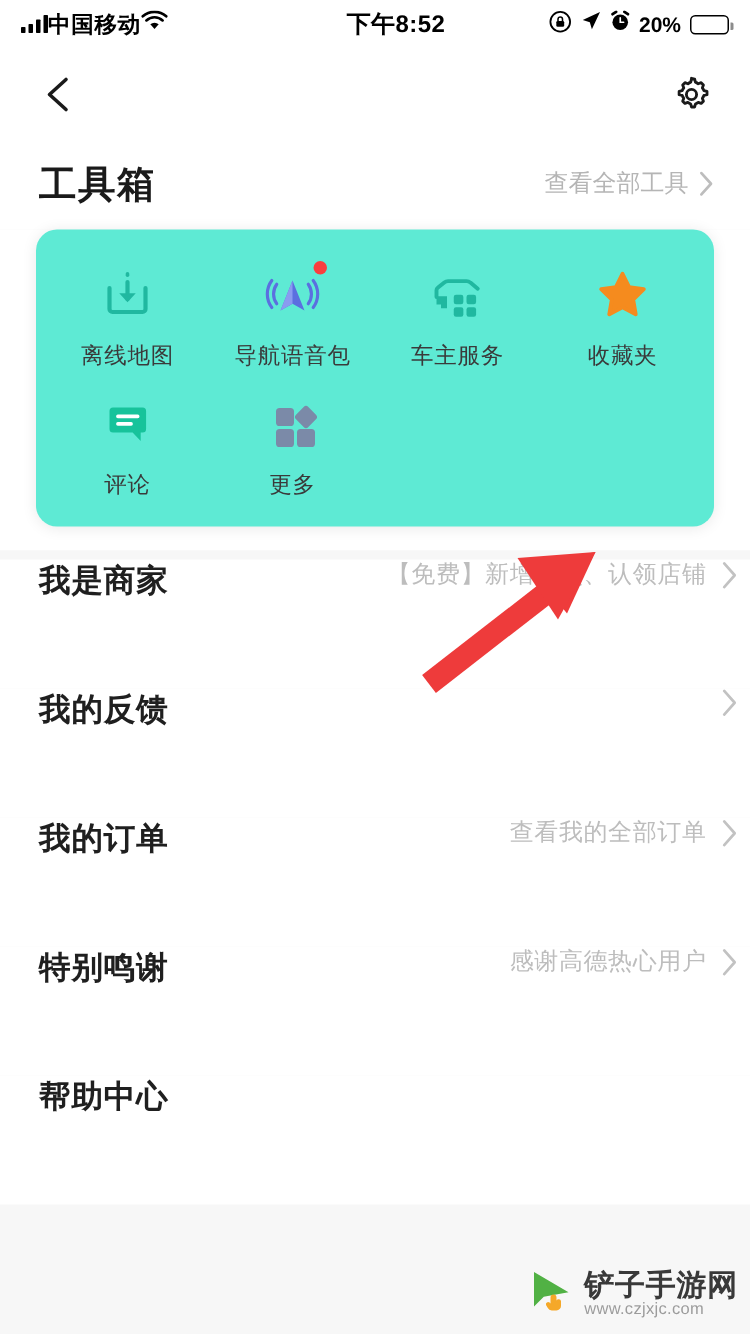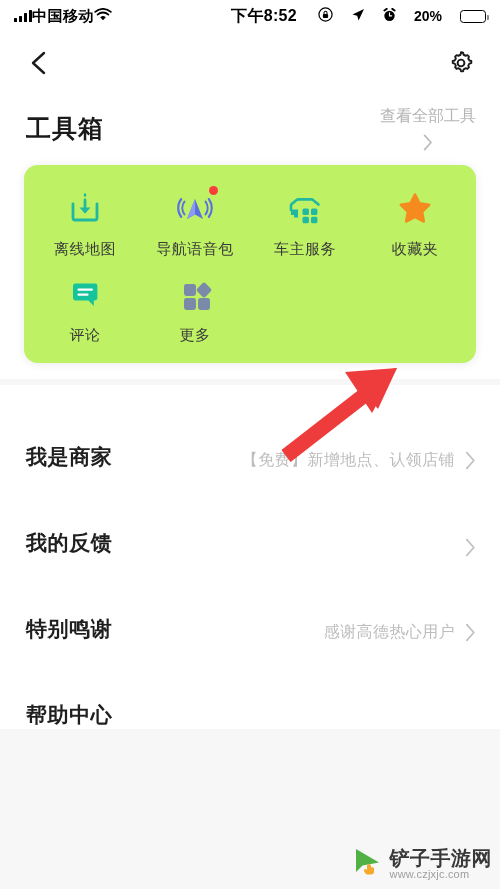--- a/index.html
+++ b/index.html
@@ -16,21 +16,21 @@
   .statusbar {
     height:32px; width:100%;
     display:flex; align-items:center;
     padding:0 14px;
     background:#ffffff;
     font-size:15px; font-weight:bold;
     color:#000;
   }
   .sb-left  { display:flex; align-items:center; gap:0; flex:1; }
   .sb-mid   { display:flex; align-items:center; justify-content:flex-end; flex:0 0 auto;margin-left:28px; }
-  .sb-right { display:flex; align-items:center; gap:18px; flex:1; justify-content:flex-end; }
+  .sb-right { display:flex; align-items:center; gap:6px; flex:1; justify-content:flex-end; }
   .sb-carrier { font-size:15px; letter-spacing:.5px; }
   .sb-time { font-size:16px; font-weight:bold; letter-spacing:.3px; }
   .signal { display:flex; align-items:flex-end; gap:2px; height:12px; }
   .signal i { display:block; width:3px; background:#000; border-radius:.5px; }
   .signal i:nth-child(1){height:4px;} .signal i:nth-child(2){height:6px;}
   .signal i:nth-child(3){height:9px;} .signal i:nth-child(4){height:12px;}
   .batt {
     width:26px; height:13px; border:1.6px solid #000; border-radius:3.5px;
     position:relative; padding:1.4px;
   }
@@ -50,48 +50,48 @@
   .back-btn { width:34px; height:34px; display:flex; align-items:center; justify-content:center; cursor:pointer; }
   .gear-btn { width:34px; height:34px; display:flex; align-items:center; justify-content:center; cursor:pointer; }
 
   
   .title-row {
     background:#fff;
     padding:12px 24px 14px 26px;
     display:flex; align-items:center; justify-content:space-between;gap:10px;
   }
   .page-title { font-size:25px; font-weight:bold; color:#1a1a1a; letter-spacing:1px; }
-  .see-all { display:flex; align-items:center; gap:7px; color:#b5b5b5; font-size:16px; cursor:pointer;flex-direction:column; }
+  .see-all { display:flex; align-items:center; gap:7px; color:#b5b5b5; font-size:16px; cursor:pointer; }
 
   
   .card-wrap { background:#fff; padding:0 24px 16px 24px; }
   .tool-card {
-    background:#bef264; border-radius:14px;
+    background:#5eead4; border-radius:14px;
     box-shadow:0 1px 10px rgba(0,0,0,.09);
     padding:22px 6px 18px 6px;
   }
   .tool-grid { display:grid; grid-template-columns:repeat(4,1fr); row-gap:14px; }
   .tool {
     display:flex; flex-direction:column; align-items:center; gap:11px;
     cursor:pointer; position:relative;
   }
   .tool-ico { width:42px; height:42px; position:relative; display:flex; align-items:center; justify-content:center; }
   .tool-label { font-size:15px; color:#3a3a3a; letter-spacing:.5px; }
   .red-dot {
     position:absolute; top:-1px; right:-2px;
     width:9px; height:9px; border-radius:50%; background:#fa3e3e;
   }
 
   
   .list { background:#f7f7f7; padding-top:6px; }
   .row {
     background:#fff;
     height:86px;
-    display:flex; align-items:flex-end; justify-content:space-between;
-    padding:0 24px 0 26px;
+    display:flex; align-items:flex-start; justify-content:space-between;
+    padding:0 8px 0 26px;
     cursor:pointer;
   }
   .row-label { font-size:21px; color:#1f1f1f; font-weight:bold; letter-spacing:.6px; }
   .row-right { display:flex; align-items:center; gap:10px; }
   .row-value { font-size:16px; color:#bdbdbd; letter-spacing:.4px; }
 
   .chev { display:block; }
 
   
   .anno-arrow { position:absolute; left:0; top:0; width:500px; height:889px; pointer-events:none; }
@@ -277,20 +277,29 @@
   <div class="row">
     <span class="row-label">我的反馈</span>
     <span class="row-right">
       <span class="row-value"></span>
       <svg width="11" height="19" viewBox="0 0 11 19">
         <path d="M1.8 1.6 L8.8 9.5 L1.8 17.4" stroke="#c2c2c2" stroke-width="1.8" fill="none" stroke-linecap="round" stroke-linejoin="round"></path>
       </svg>
     </span>
   </div>
 
+  <div class="row">
+    <span class="row-label">我的订单</span>
+    <span class="row-right">
+      <span class="row-value">查看我的全部订单</span>
+      <svg width="11" height="19" viewBox="0 0 11 19">
+        <path d="M1.8 1.6 L8.8 9.5 L1.8 17.4" stroke="#c2c2c2" stroke-width="1.8" fill="none" stroke-linecap="round" stroke-linejoin="round"></path>
+      </svg>
+    </span>
+  </div>
 
   <div class="row">
     <span class="row-label">特别鸣谢</span>
     <span class="row-right">
       <span class="row-value">感谢高德热心用户</span>
       <svg width="11" height="19" viewBox="0 0 11 19">
         <path d="M1.8 1.6 L8.8 9.5 L1.8 17.4" stroke="#c2c2c2" stroke-width="1.8" fill="none" stroke-linecap="round" stroke-linejoin="round"></path>
       </svg>
     </span>
   </div>

